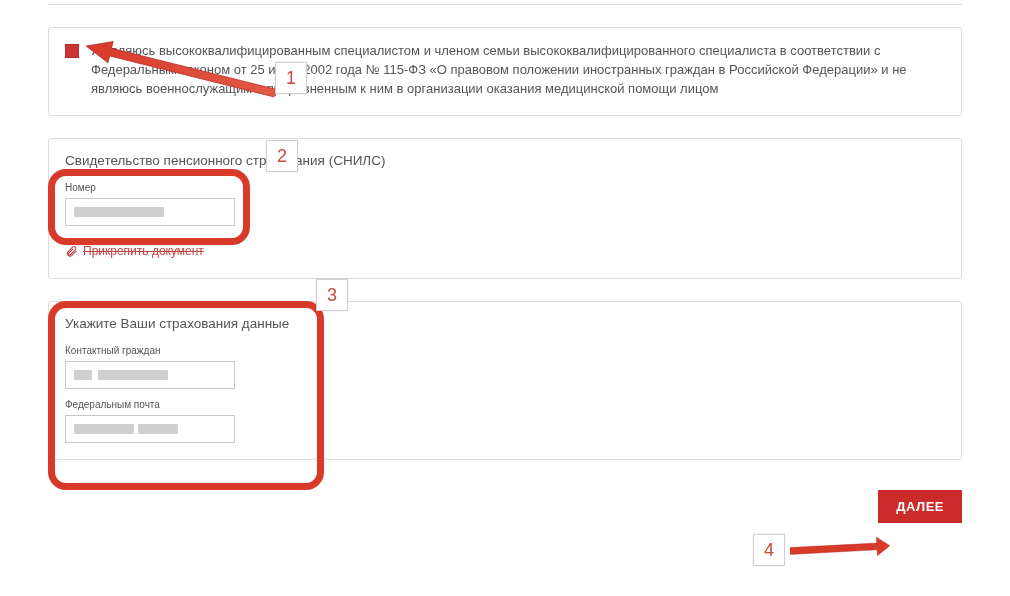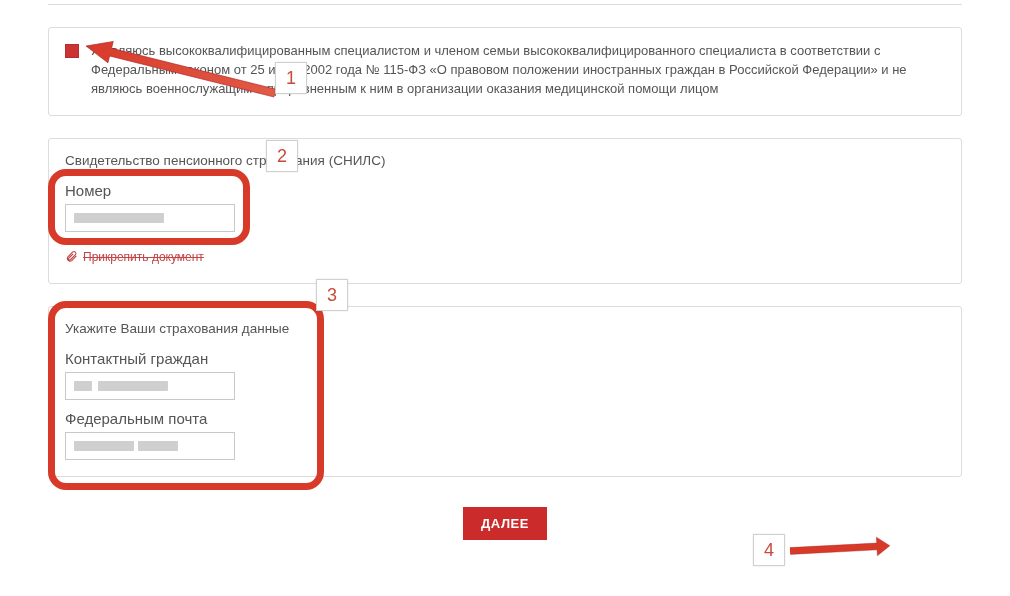--- a/index.html
+++ b/index.html
@@ -37,21 +37,21 @@
     color: #555;
   }
 
   
   .panel-title {
     font-size: 13.5px;
     color: #555;
     margin-bottom: 14px;
   }
   .field-label {
-    font-size: 15px;
+    font-size: 10px;
     color: #555;
     margin-bottom: 5px;
     margin-top: 10px;
   }
   .field-label.first { margin-top: 0; }
   .text-input {
     width: 170px;
     height: 28px;
     border: 1px solid #c9c9c9;
     background: #fff;
@@ -62,21 +62,21 @@
   .redacted {
     display:inline-block; vertical-align:middle;
     background: #cfcfcf; height:10px; border-radius:1px;
   }
 
   .attach-link {
     margin-top: 18px;
     font-size: 12px;
     color: #c24444;
     display: inline-flex;
-    align-items: center;
+    align-items: flex-end;
     gap: 5px;
     cursor: pointer;
   }
   .attach-link .clip {
     width: 13px; height: 13px; display:inline-block;
   }
   .attach-link .txt { text-decoration: line-through; text-decoration-color: #c24444; }
 
   
   .hilite {
@@ -101,21 +101,21 @@
   .arrow {
     position: absolute;
     transform-origin: 0 50%;
     height: 26px;
   }
   .arrow svg { width:100%; height:100%; display:block; }
 
   
   .next-row {
     display: flex;
-    justify-content: center;
+    justify-content: flex-end;
     margin-top: 30px;
   }
   .next-btn {
     background: #cc2b2b;
     color: #fff;
     border: none;
     padding: 9px 18px;
     font-size: 13px;
     letter-spacing: 0.5px;
     font-weight: 600;

